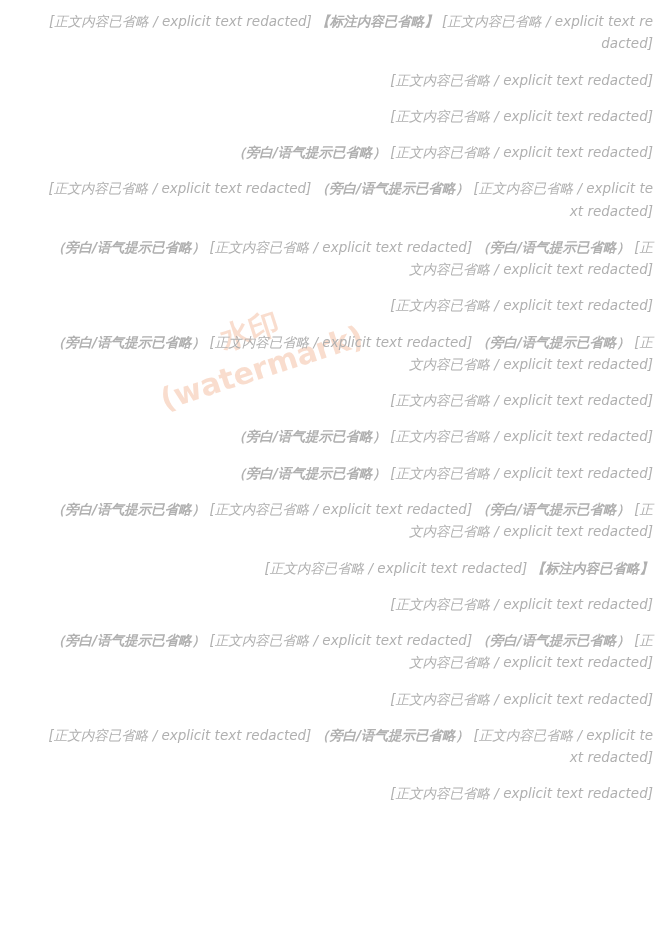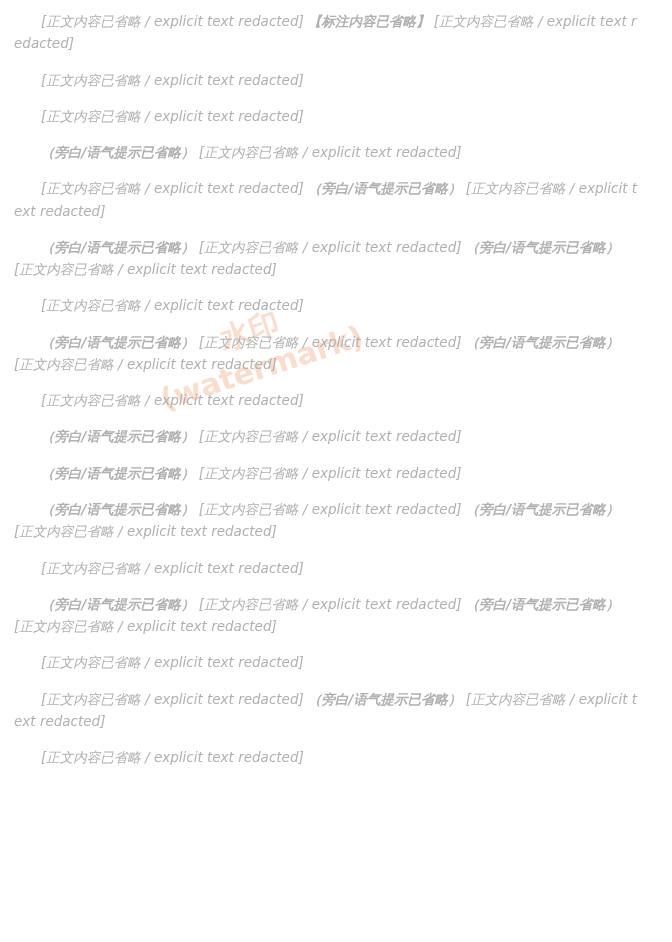--- a/index.html
+++ b/index.html
@@ -21,21 +21,22 @@
     left: 14px;
     right: 14px;
     bottom: 10px;
     font-size: 13.5px;
     line-height: 1.65;
     color: #1a1a1a;
     word-break: break-all;
   }
   .para {
     text-indent: 2em;
-    margin: 0 16px 14px 0;
+    margin: 0 5px 14px 0;
+    text-align: right;
   }
   .seg-normal { color: #1a1a1a; }
   .seg-direction { color: #9a9a9a; font-weight: bold; }      
   .seg-annotation {                        
     color: #e8772e;
     font-weight: bold;
   }
   .redacted {
     color: #b0b0b0;
     font-style: italic;
@@ -68,19 +69,20 @@
       <p class="para"><span class="seg-normal redacted">[正文内容已省略 / explicit text redacted]</span> </p>
       <p class="para"><span class="seg-direction redacted">（旁白/语气提示已省略）</span> <span class="seg-normal redacted">[正文内容已省略 / explicit text redacted]</span> </p>
       <p class="para"><span class="seg-normal redacted">[正文内容已省略 / explicit text redacted]</span> <span class="seg-direction redacted">（旁白/语气提示已省略）</span> <span class="seg-normal redacted">[正文内容已省略 / explicit text redacted]</span> </p>
       <p class="para"><span class="seg-direction redacted">（旁白/语气提示已省略）</span> <span class="seg-normal redacted">[正文内容已省略 / explicit text redacted]</span> <span class="seg-direction redacted">（旁白/语气提示已省略）</span> <span class="seg-normal redacted">[正文内容已省略 / explicit text redacted]</span> </p>
       <p class="para"><span class="seg-normal redacted">[正文内容已省略 / explicit text redacted]</span> </p>
       <p class="para"><span class="seg-direction redacted">（旁白/语气提示已省略）</span> <span class="seg-normal redacted">[正文内容已省略 / explicit text redacted]</span> <span class="seg-direction redacted">（旁白/语气提示已省略）</span> <span class="seg-normal redacted">[正文内容已省略 / explicit text redacted]</span> </p>
       <p class="para"><span class="seg-normal redacted">[正文内容已省略 / explicit text redacted]</span> </p>
       <p class="para"><span class="seg-direction redacted">（旁白/语气提示已省略）</span> <span class="seg-normal redacted">[正文内容已省略 / explicit text redacted]</span> </p>
       <p class="para"><span class="seg-direction redacted">（旁白/语气提示已省略）</span> <span class="seg-normal redacted">[正文内容已省略 / explicit text redacted]</span> </p>
       <p class="para"><span class="seg-direction redacted">（旁白/语气提示已省略）</span> <span class="seg-normal redacted">[正文内容已省略 / explicit text redacted]</span> <span class="seg-direction redacted">（旁白/语气提示已省略）</span> <span class="seg-normal redacted">[正文内容已省略 / explicit text redacted]</span> </p>
+      <p class="para"><span class="seg-normal redacted">[正文内容已省略 / explicit text redacted]</span> <span class="seg-annotation redacted">【标注内容已省略】</span> </p>
       <p class="para"><span class="seg-normal redacted">[正文内容已省略 / explicit text redacted]</span> </p>
       <p class="para"><span class="seg-direction redacted">（旁白/语气提示已省略）</span> <span class="seg-normal redacted">[正文内容已省略 / explicit text redacted]</span> <span class="seg-direction redacted">（旁白/语气提示已省略）</span> <span class="seg-normal redacted">[正文内容已省略 / explicit text redacted]</span> </p>
       <p class="para"><span class="seg-normal redacted">[正文内容已省略 / explicit text redacted]</span> </p>
       <p class="para"><span class="seg-normal redacted">[正文内容已省略 / explicit text redacted]</span> <span class="seg-direction redacted">（旁白/语气提示已省略）</span> <span class="seg-normal redacted">[正文内容已省略 / explicit text redacted]</span> </p>
       <p class="para"><span class="seg-normal redacted">[正文内容已省略 / explicit text redacted]</span> </p>
     </div>
 </div>
 
 </body></html>

